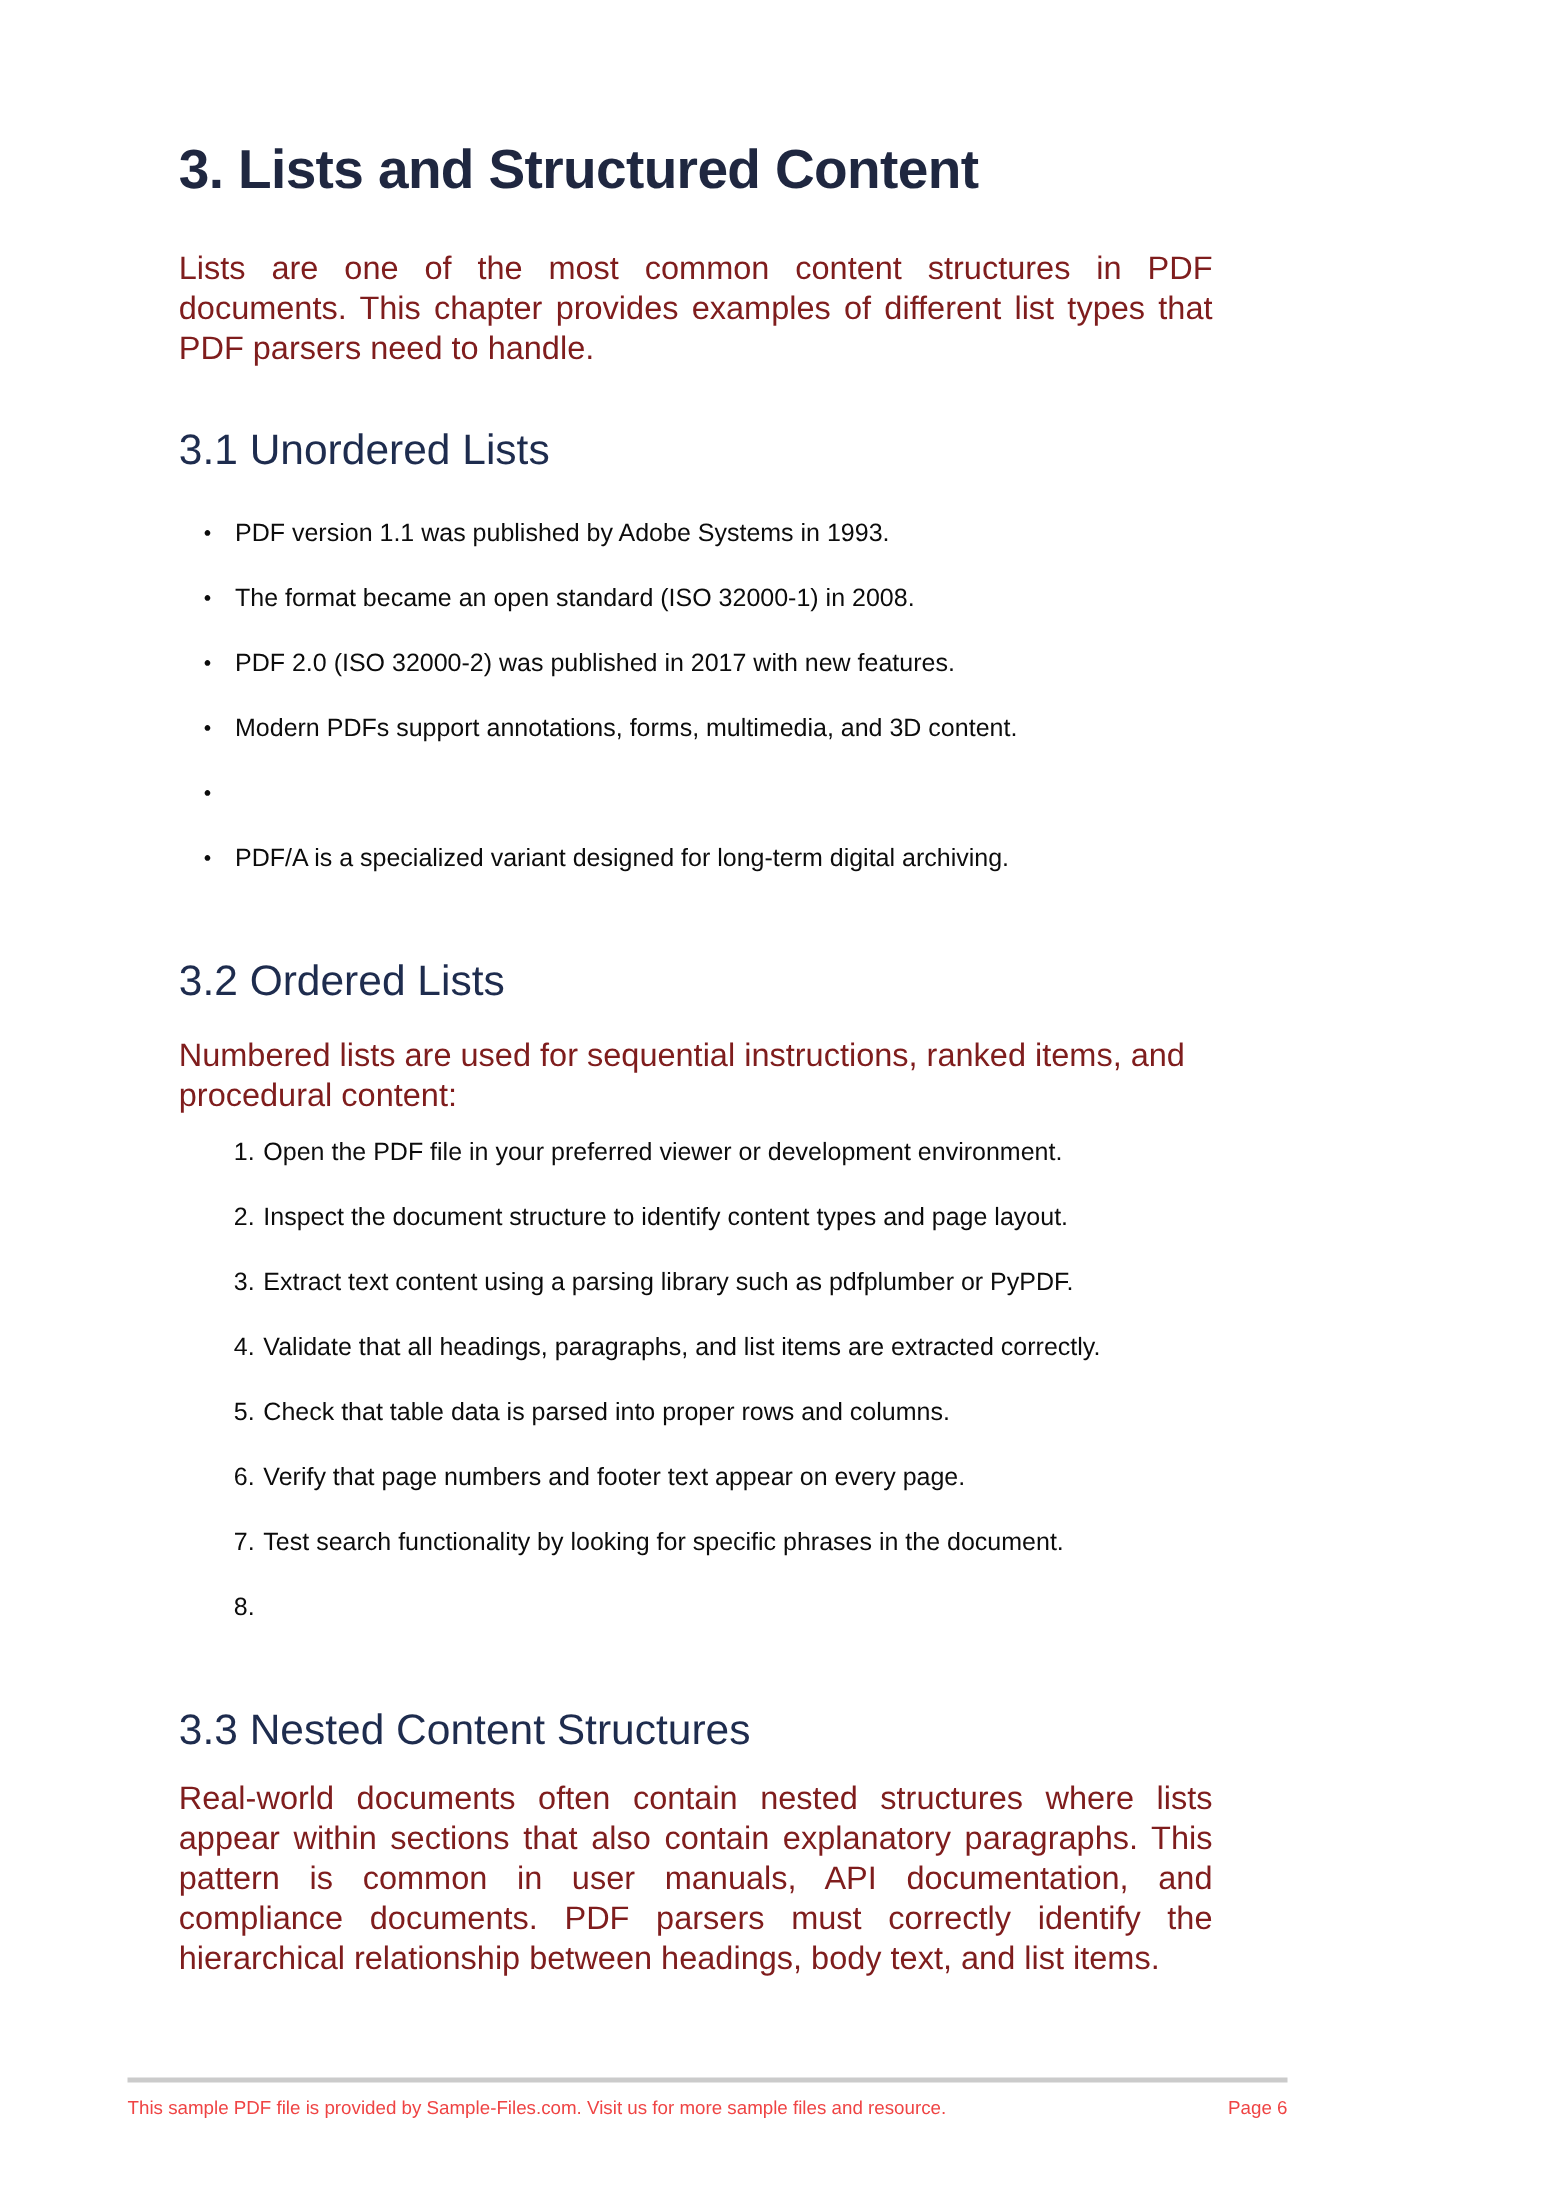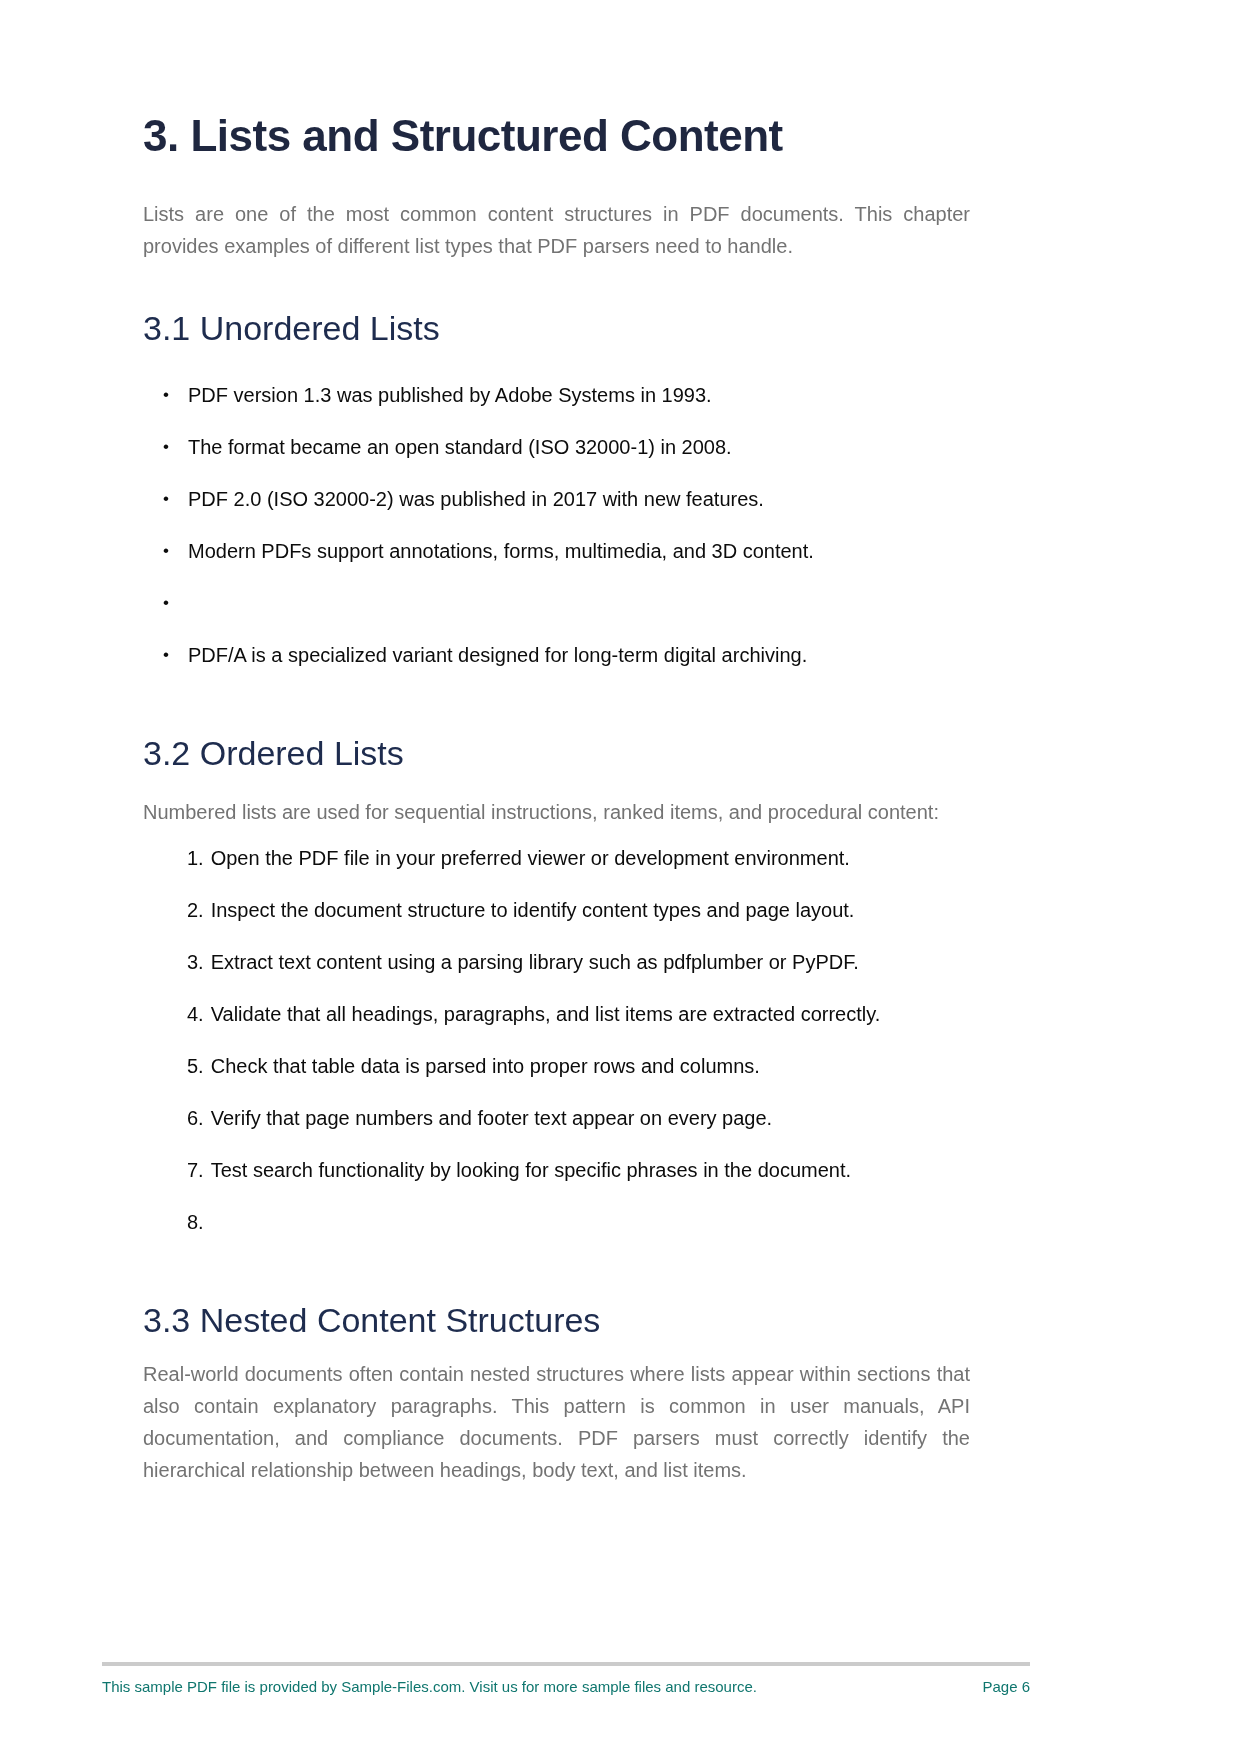--- a/index.html
+++ b/index.html
@@ -29,23 +29,23 @@
   h2.sec-heading {
     margin: 46px 0 0 0;
     font-size: 34px;
     line-height: 1.2;
     font-weight: normal;
     color: #1e2c4e;
   }
   section.gap-before h2.sec-heading { margin-top: 62px; }
   p.body-text {
     margin: 0;
-    font-size: 20px;
+    font-size: 26px;
     line-height: 32px;
-    color: #737373;
+    color: #7f1d1d;
   }
   p.intro { margin-top: 36px; text-align: justify; }
   p.lead  { margin-top: 22px; }
   p.justify { text-align: justify; margin-top: 18px; }
   ul.blist {
     list-style: none;
     margin: 30px 0 0 0;
     padding: 0;
   }
   ul.blist li {
@@ -88,39 +88,39 @@
   }
   .footer .rule {
     height: 4px;
     background: #cbcbcb;
   }
   .footer .footer-row {
     display: flex;
     justify-content: space-between;
     margin-top: 12px;
     font-size: 15px;
-    color: #0f766e;
+    color: #ef4444;
   }
 </style>
 </head>
 <body>
 
 <div class="page">
   <main class="content">
 
     <h1 class="doc-title">3. Lists and Structured Content</h1>
 
     <p class="body-text intro">Lists are one of the most common content structures in PDF documents. This chapter provides examples of different list types that PDF parsers need to handle.</p>
 
     <section>
       <h2 class="sec-heading">3.1 Unordered Lists</h2>
       <ul class="blist">
         <li>
           <span class="bullet">•</span>
-          <span>PDF version 1.3 was published by Adobe Systems in 1993.</span>
+          <span>PDF version 1.1 was published by Adobe Systems in 1993.</span>
         </li>
         <li>
           <span class="bullet">•</span>
           <span>The format became an open standard (ISO 32000-1) in 2008.</span>
         </li>
         <li>
           <span class="bullet">•</span>
           <span>PDF 2.0 (ISO 32000-2) was published in 2017 with new features.</span>
         </li>
         <li>

